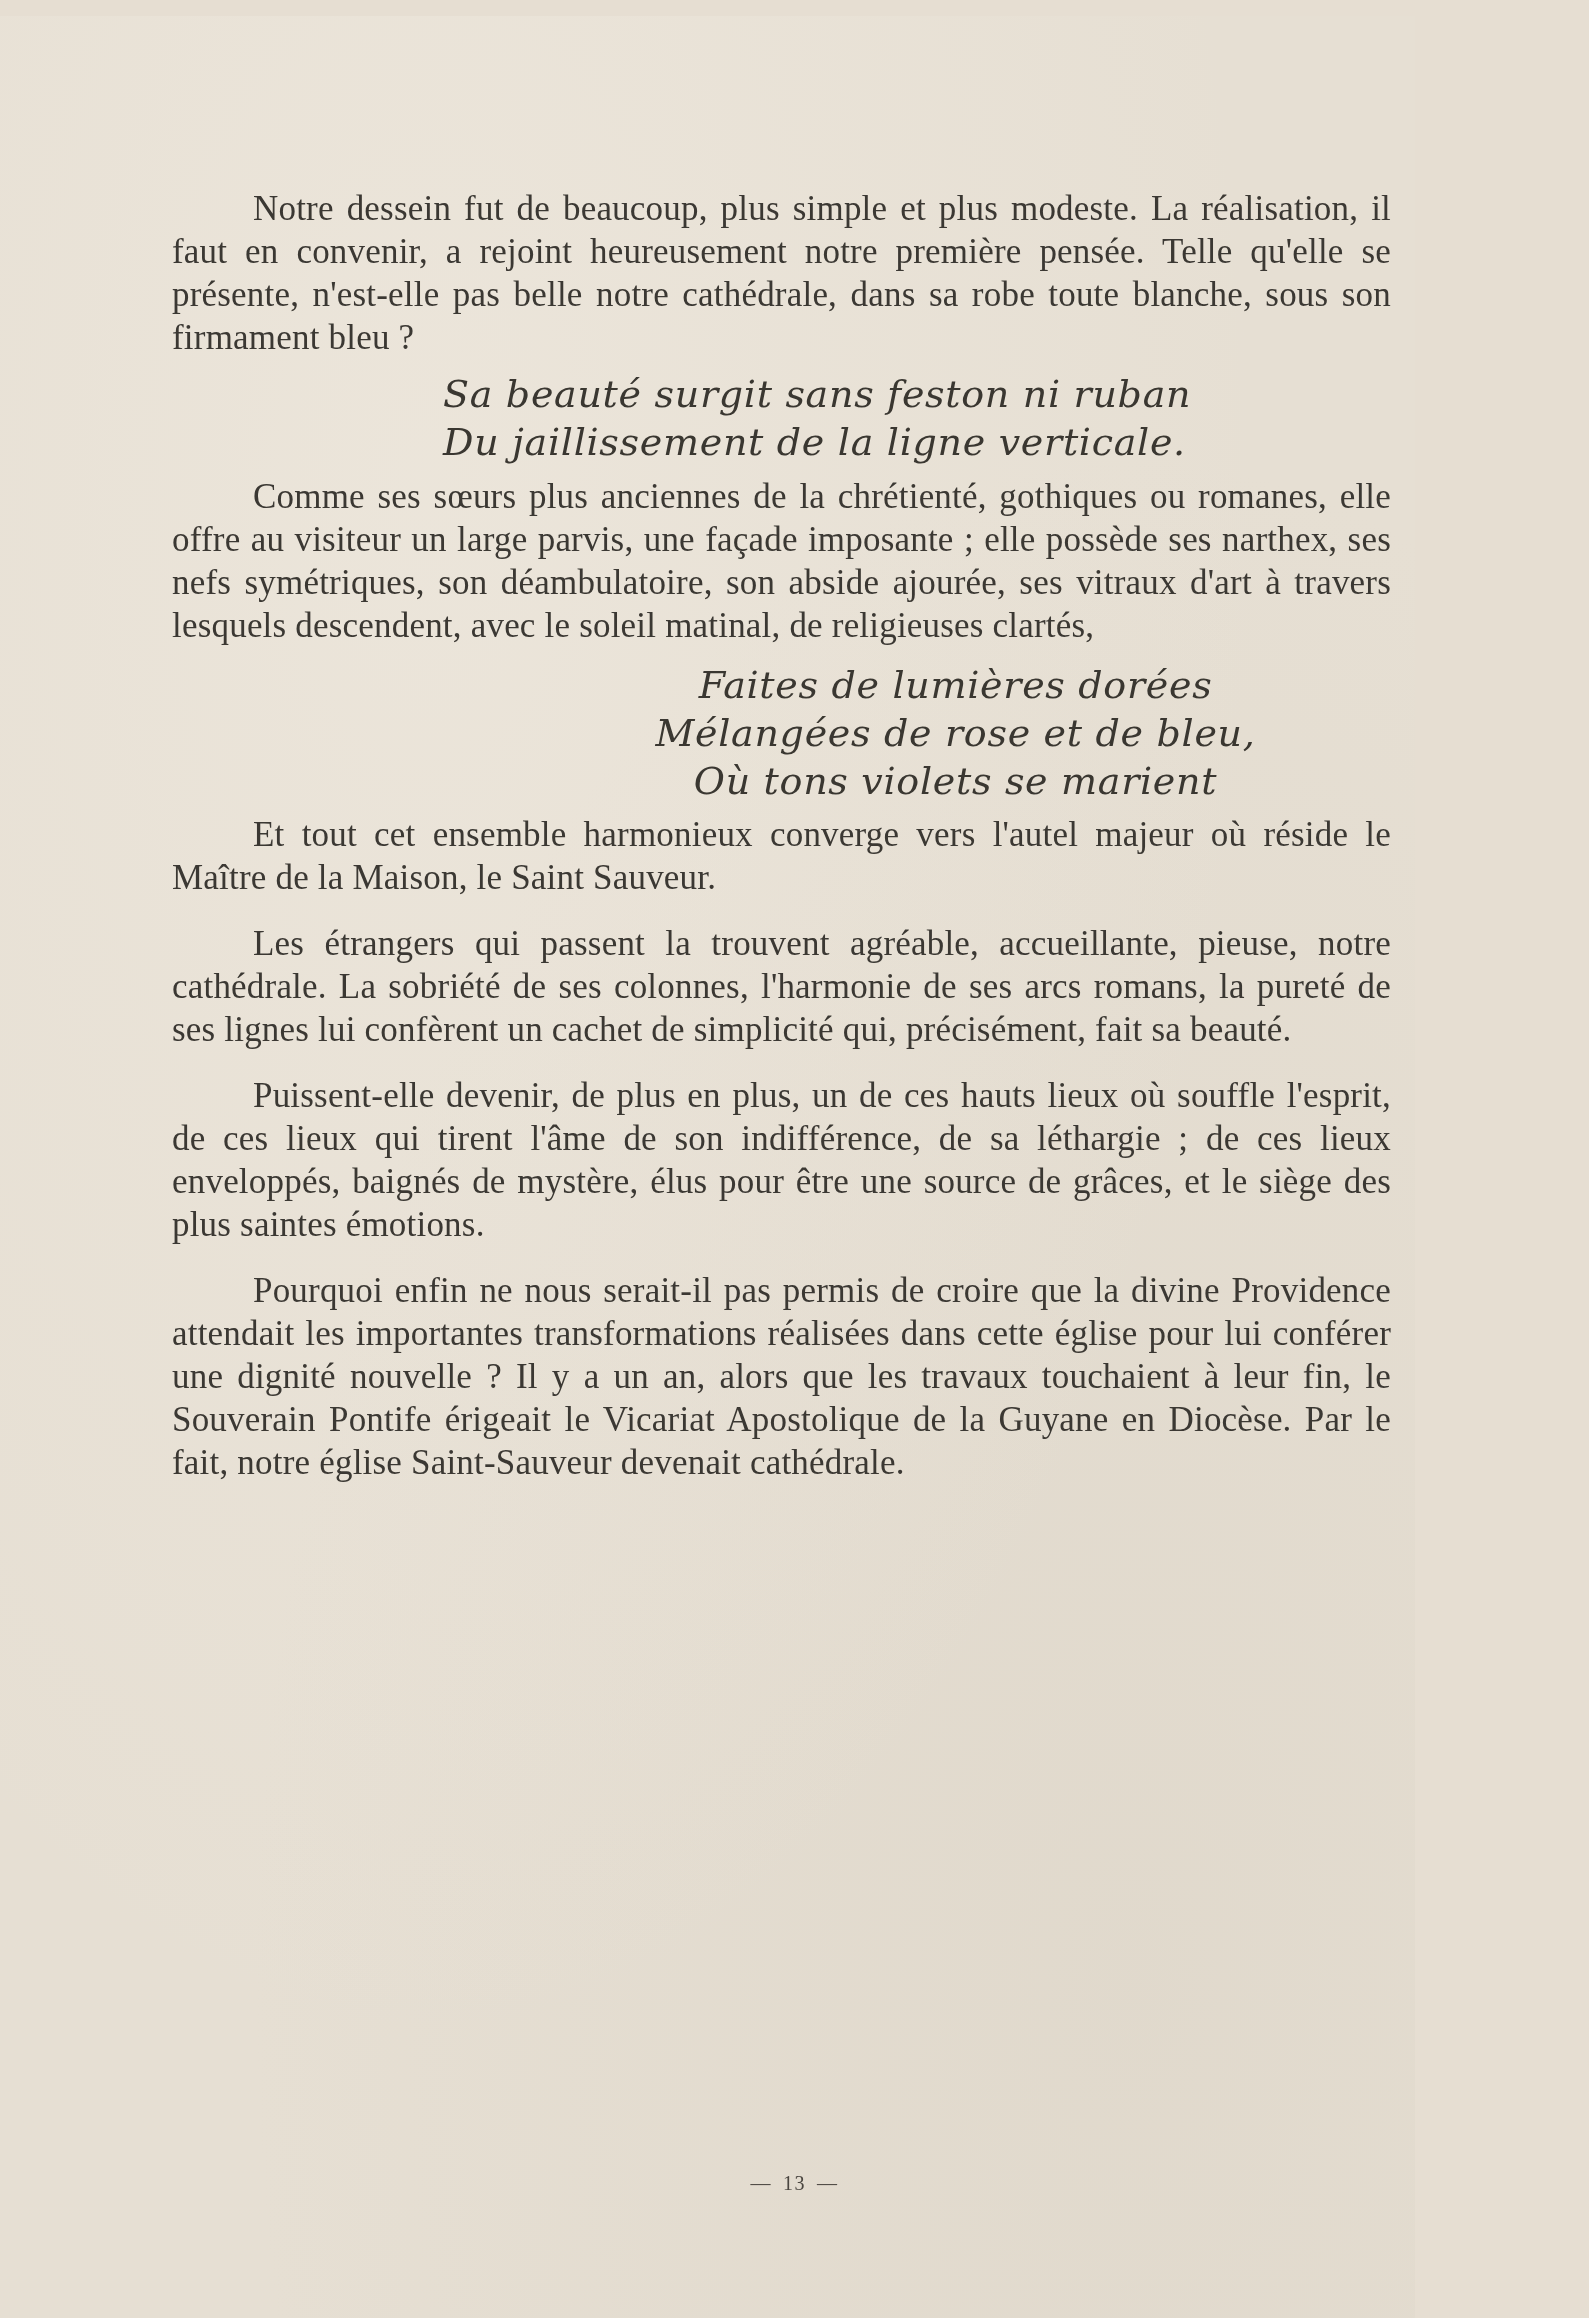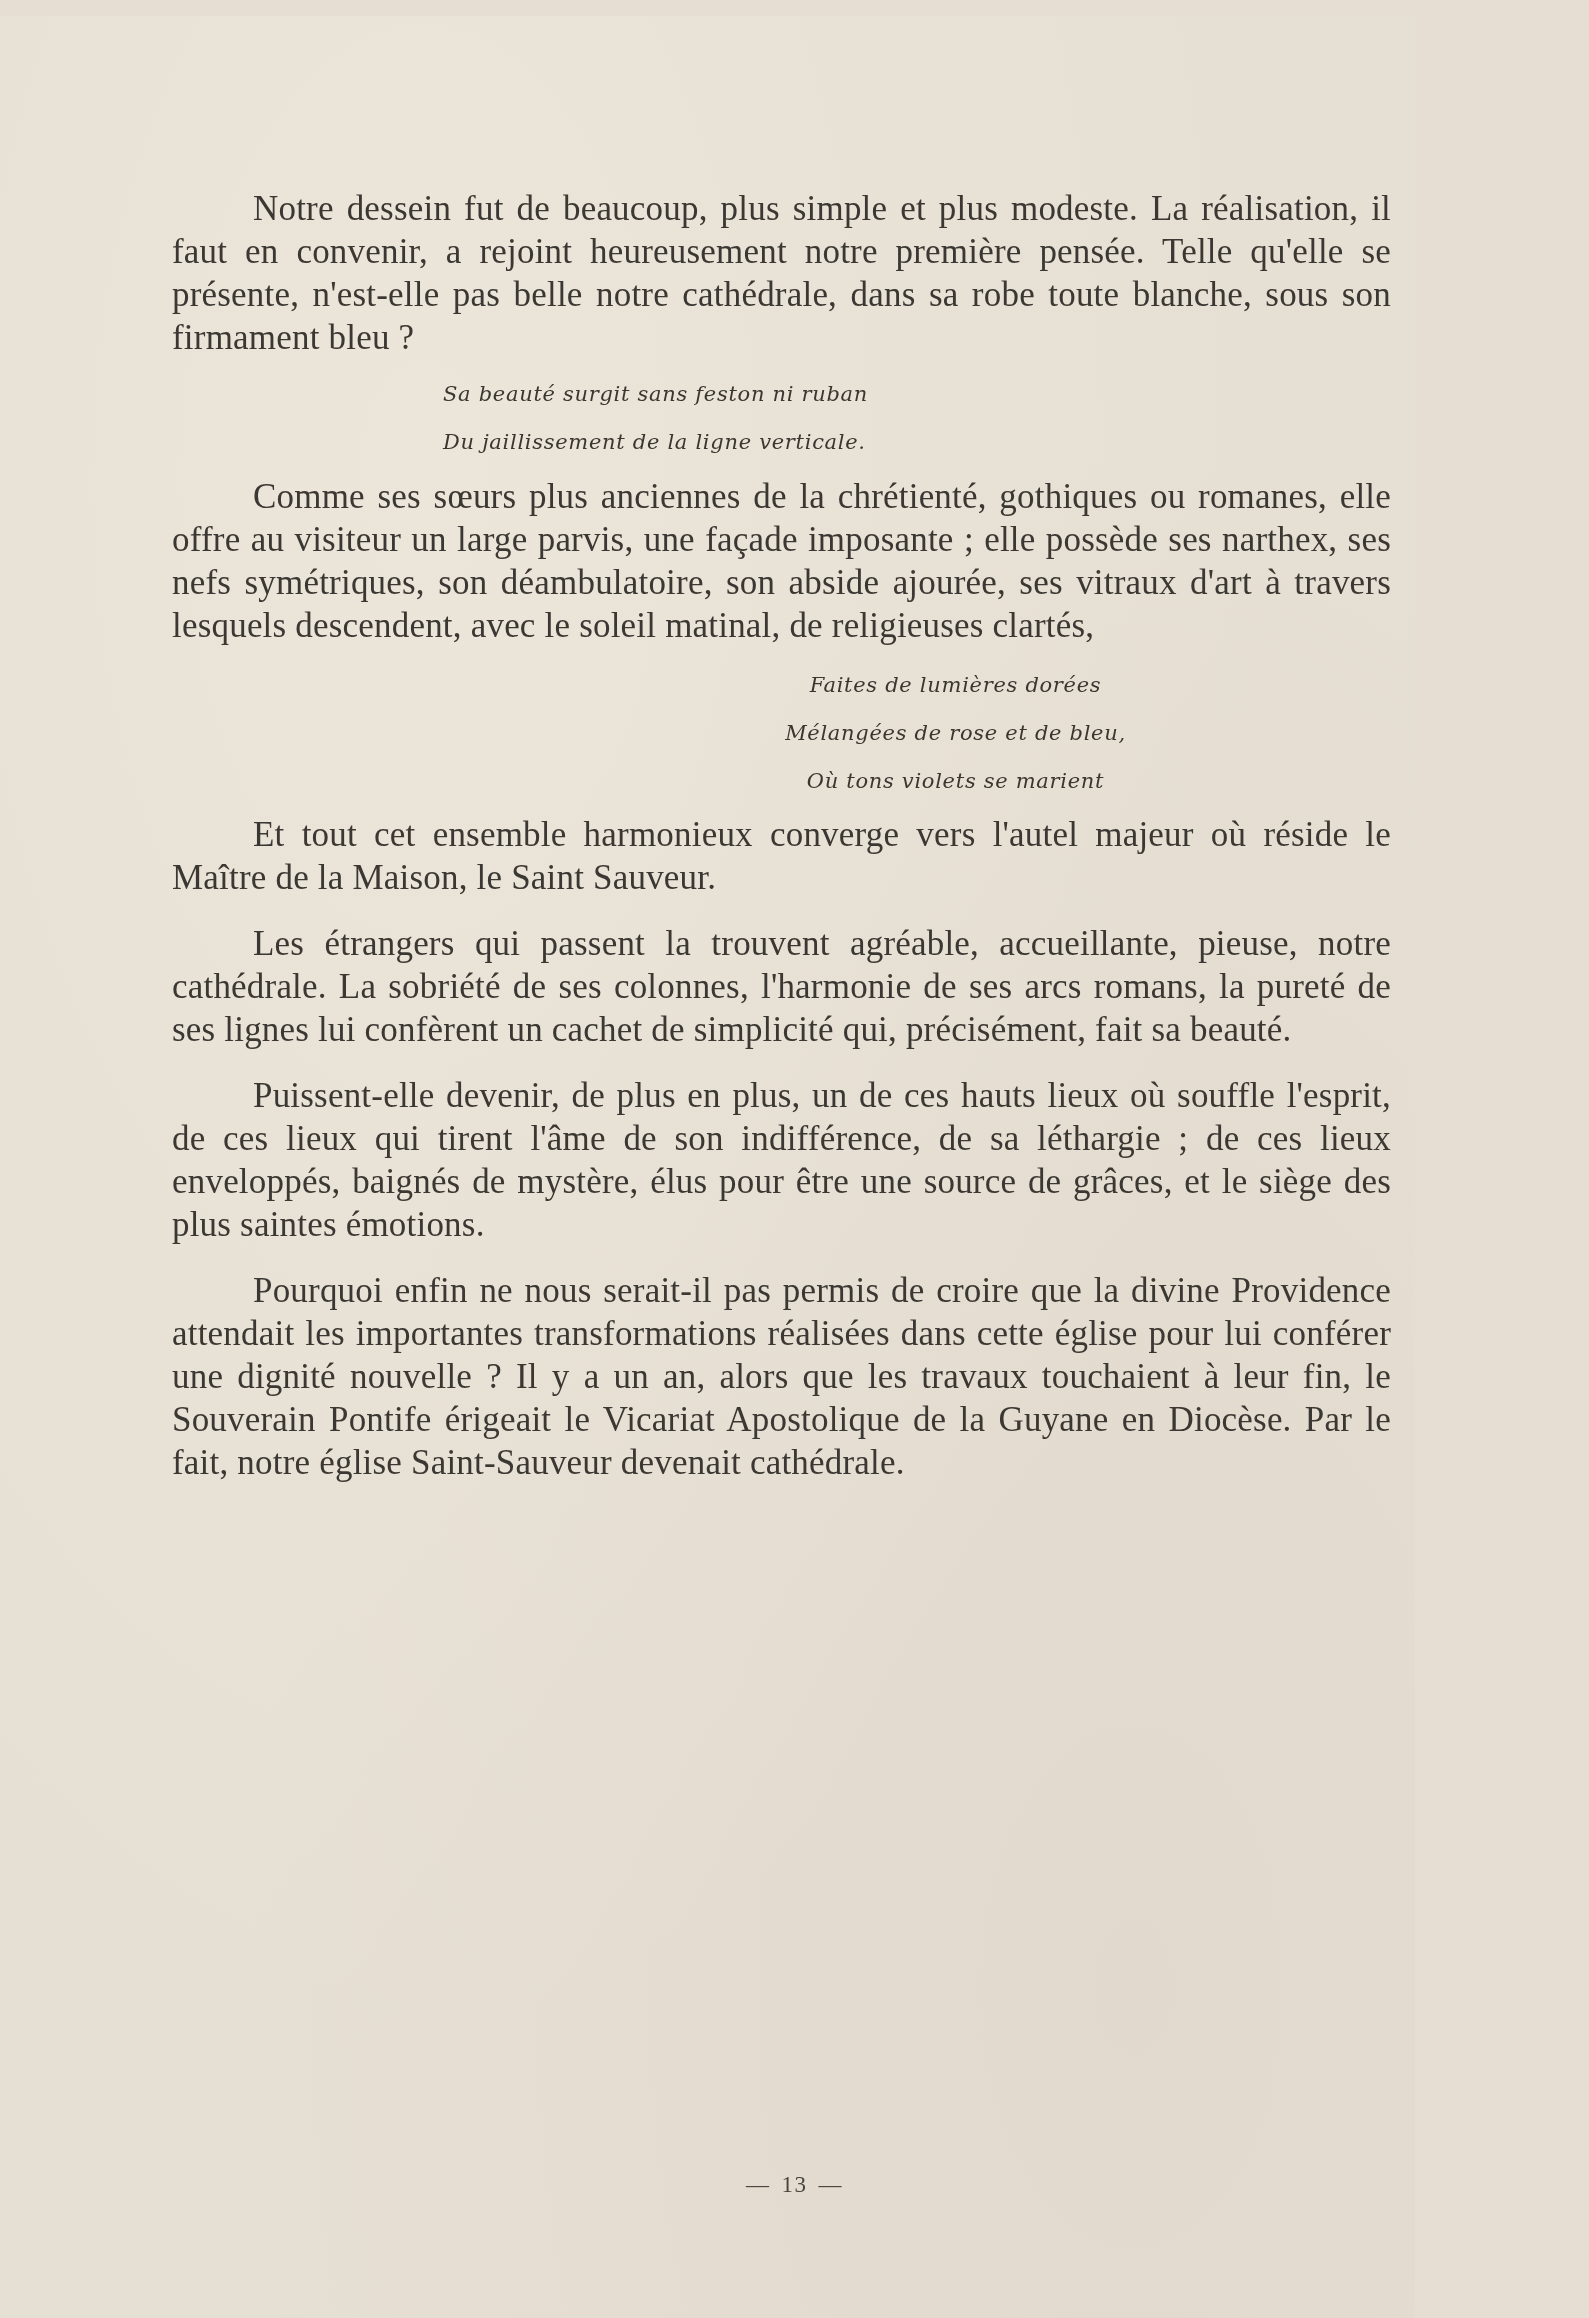--- a/index.html
+++ b/index.html
@@ -38,36 +38,36 @@
       margin: 0;
       text-align: justify;
       text-indent: 81px;
       hyphens: none;
     }
     .para + .para { margin-top: 23px; }
     .verse {
       margin: 0;
       font-style: italic;
       font-family: "DejaVu Serif", "Liberation Serif", serif;
-      font-size: 21px;
+      font-size: 38px;
       line-height: 48px;
       letter-spacing: 0.7px;
       color: #3a3731;
     }
     .verse .line { display: block; white-space: nowrap; }
     .verse-1 { margin-top: 11.2px; margin-bottom: 8.4px; padding-left: 271px; }
     .verse-2 { margin-top: 14px; margin-bottom: 8.4px; padding-left: 348px; text-align: center; }
     .page-number {
       position: absolute;
       left: 0;
       width: 1589px;
       top: 2156px;
       text-align: center;
       font-family: "Liberation Serif", "DejaVu Serif", serif;
-      font-size: 23px;
+      font-size: 20px;
       color: #4a4640;
       letter-spacing: 1.4px;
     }
     .page-number .dash { display: inline-block; margin: 0 11.2px; }
   </style>
 </head>
 <body>
 
 <div class="page">
   <div class="text-block">

